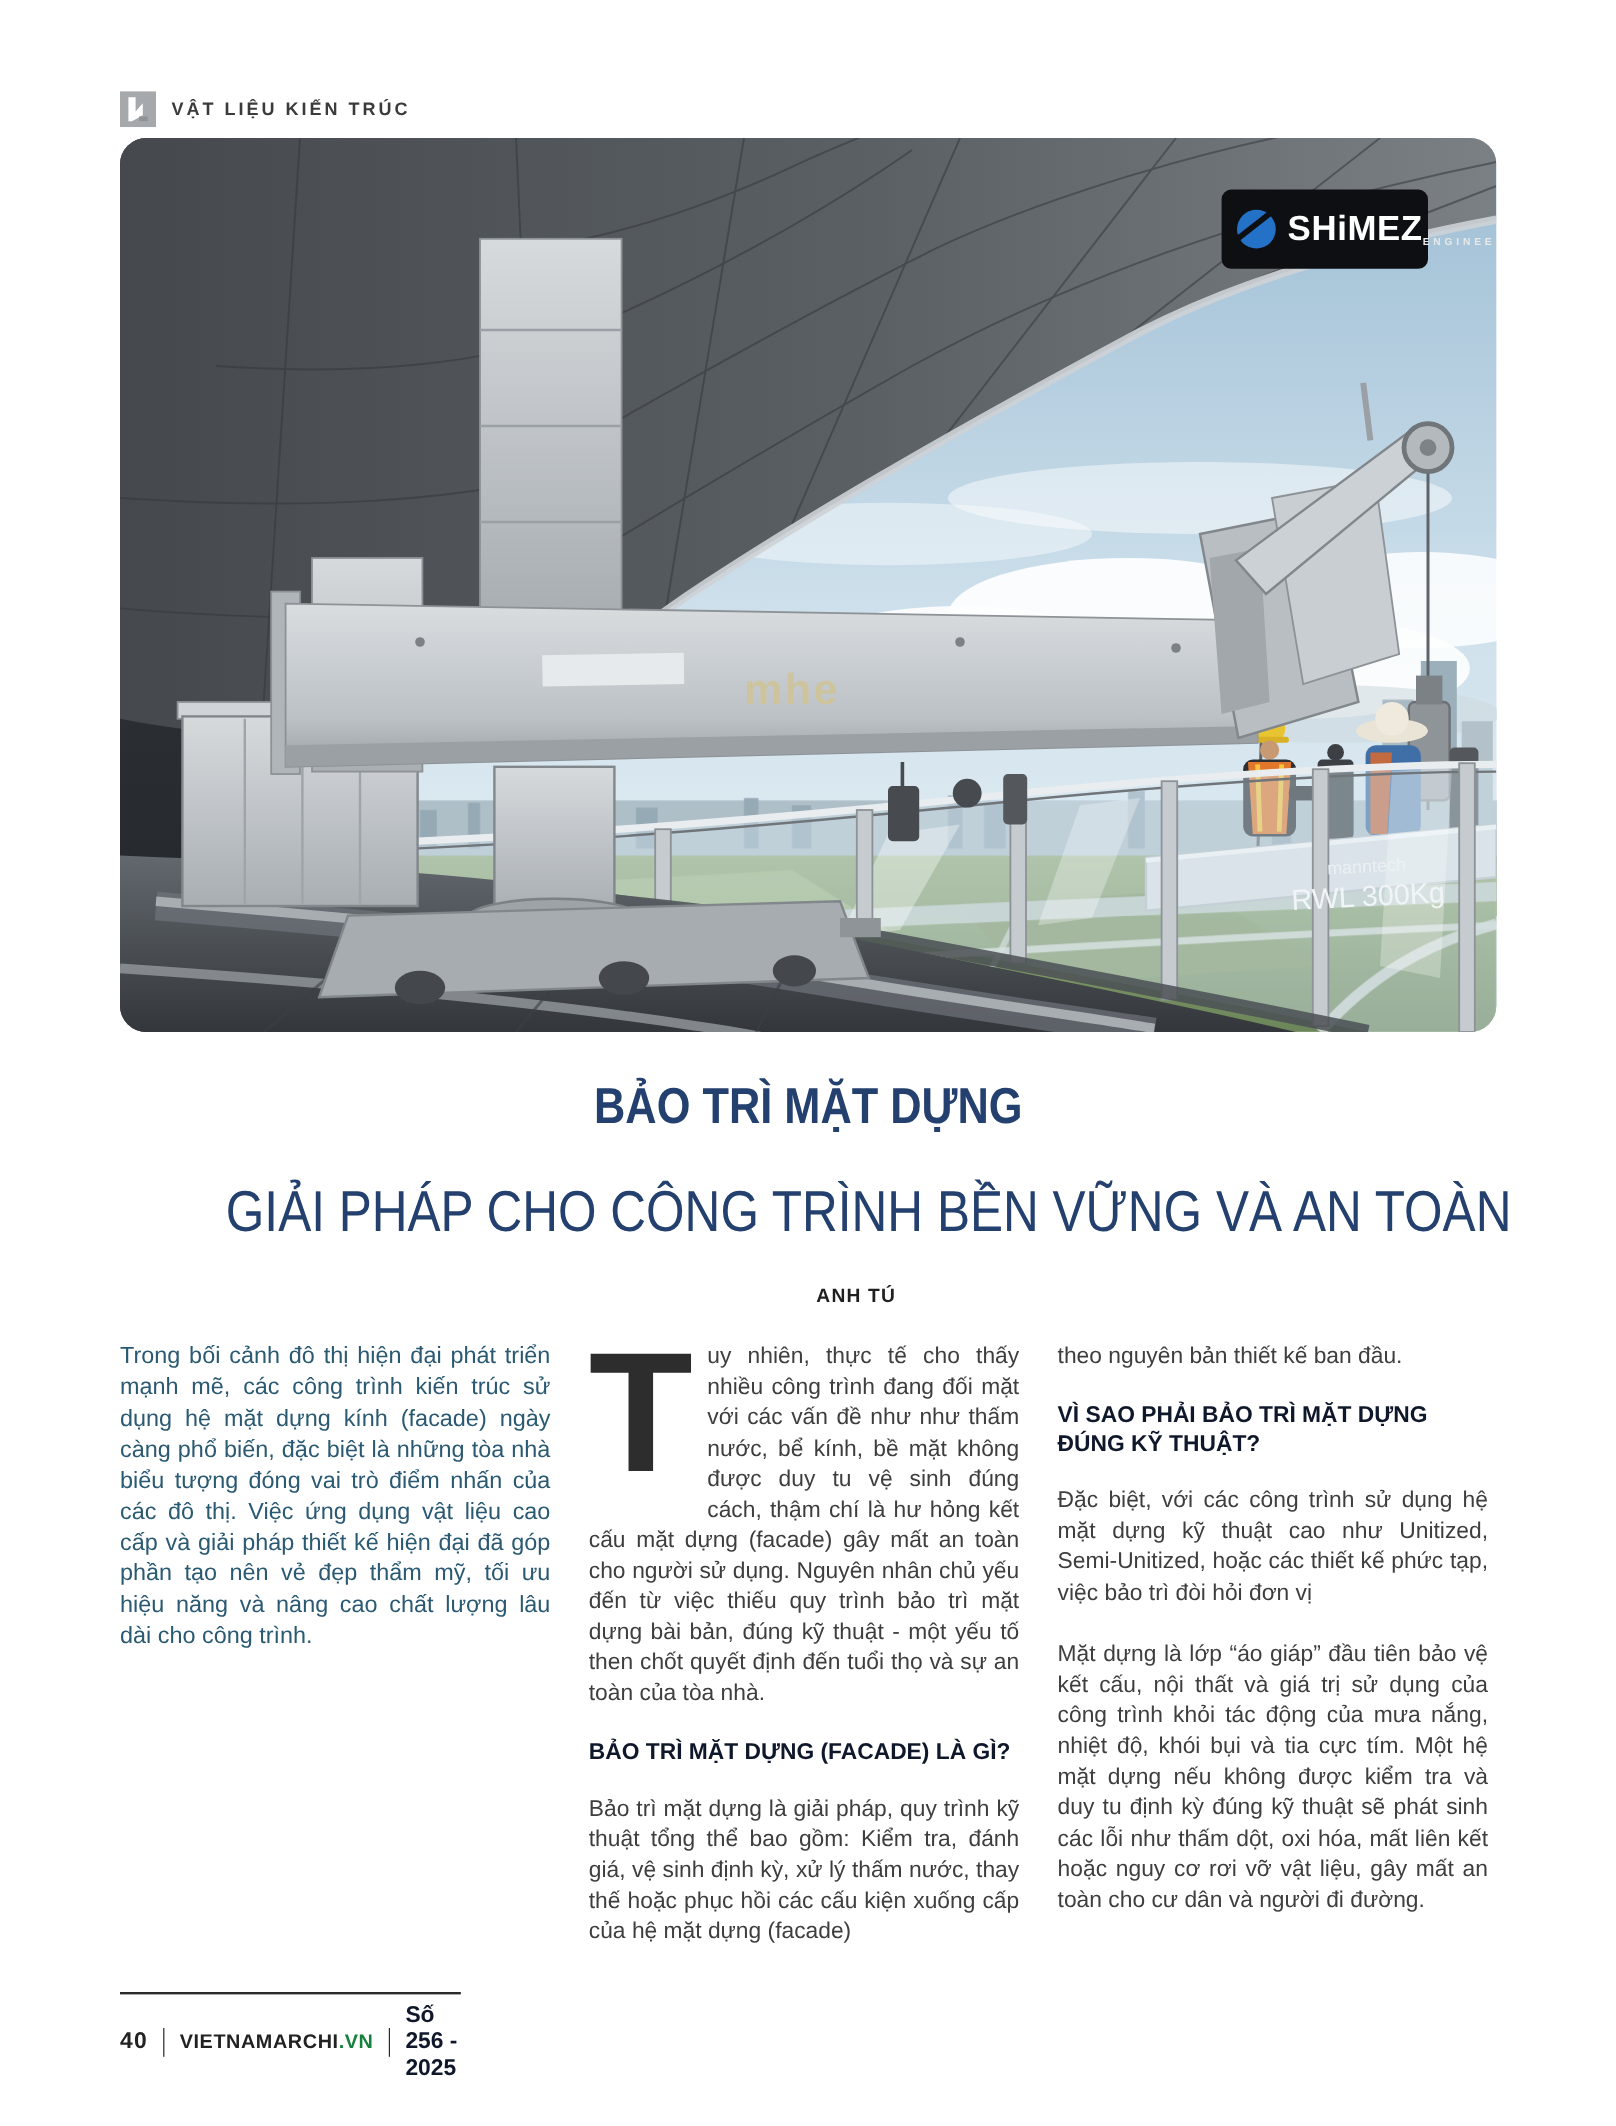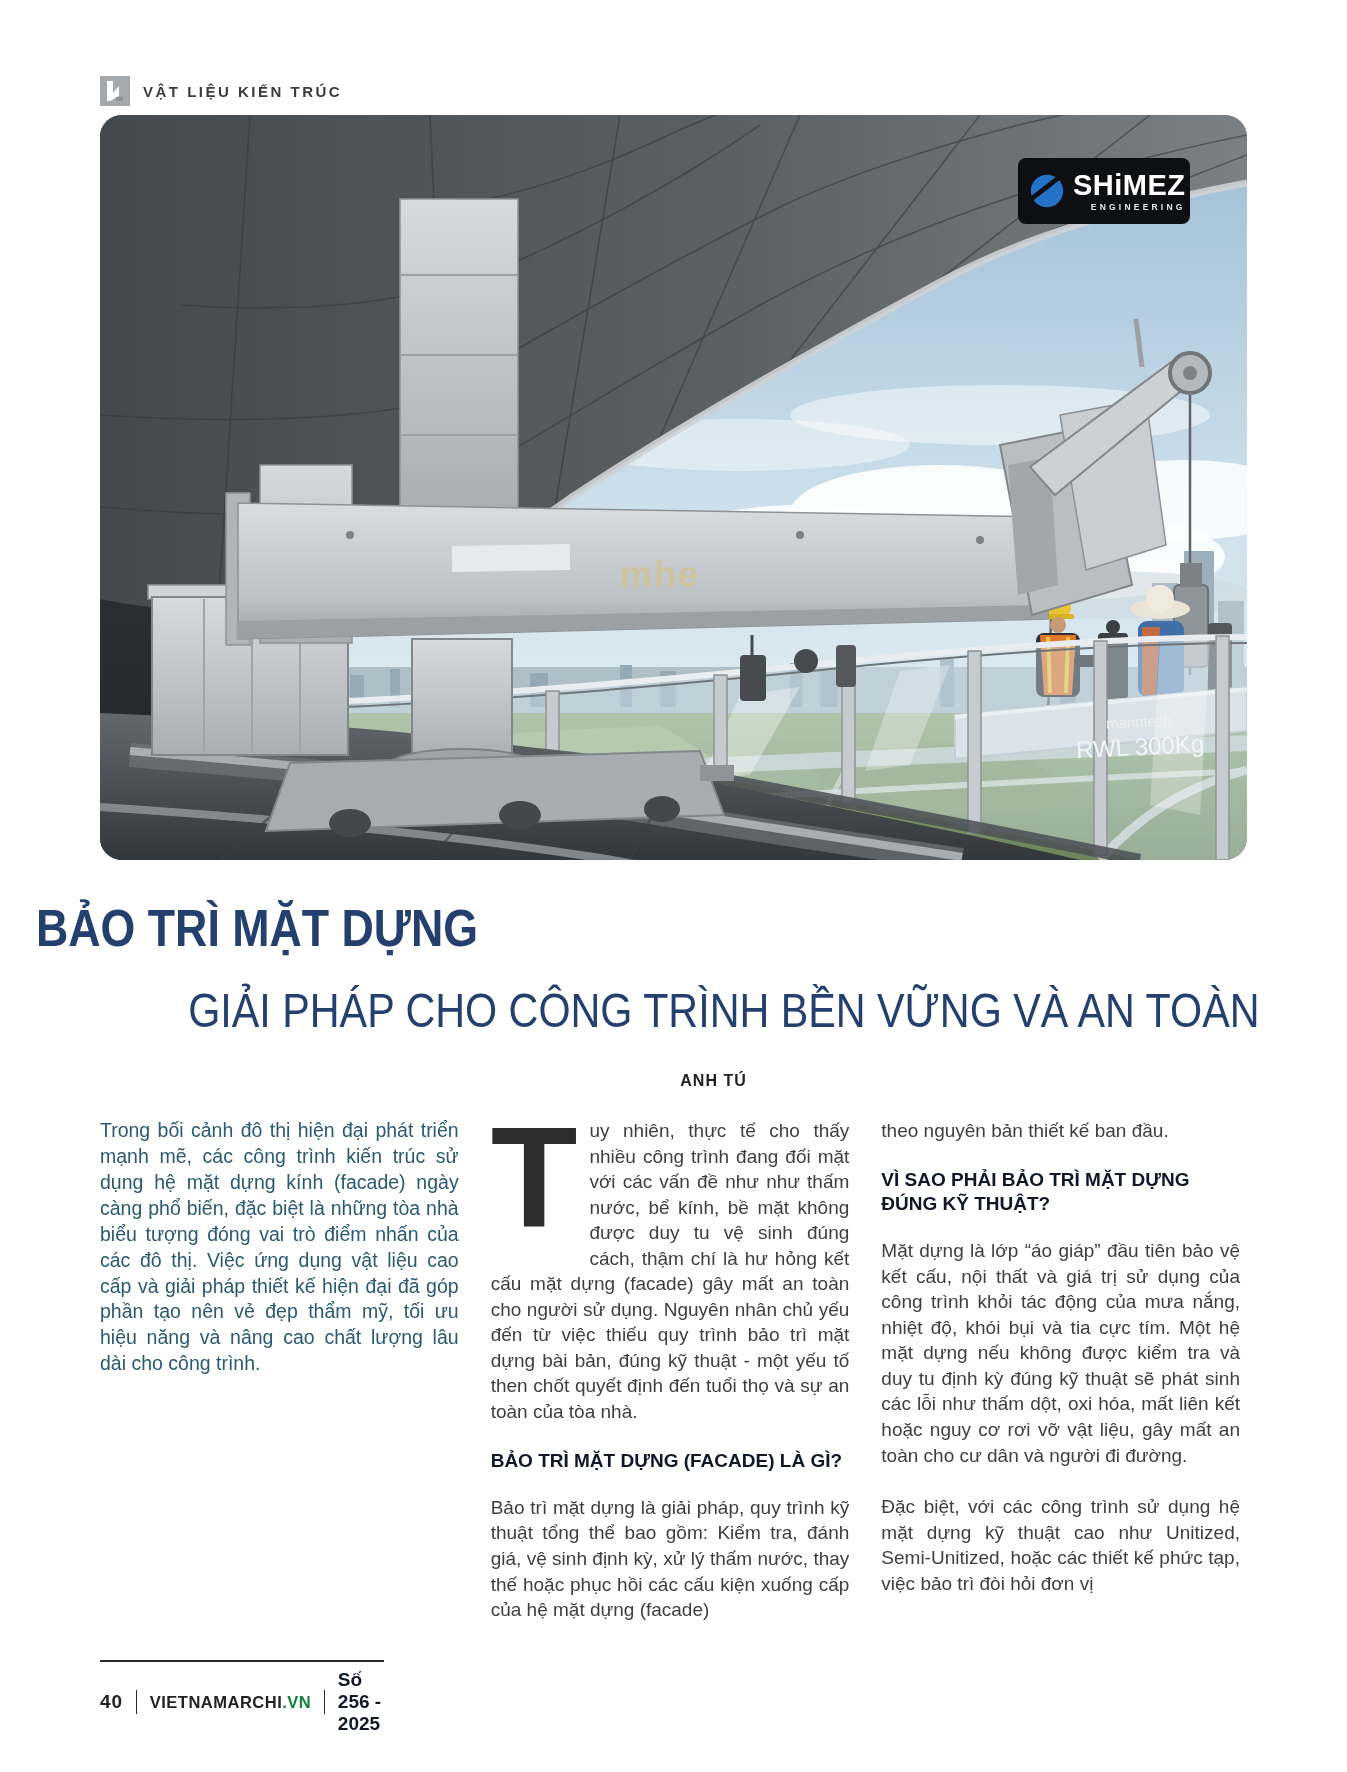--- a/index.html
+++ b/index.html
@@ -13,26 +13,26 @@
   .header-logo{width:30px;height:30px;flex:0 0 auto;}
   .header-label{font-size:15px;font-weight:bold;letter-spacing:2.5px;color:#3b3b3b;}
   
   .photo{position:absolute;left:100px;top:115px;width:1147px;height:745px;
     border-radius:22px;overflow:hidden;background:#cfdde7;}
   .photo svg{display:block;}
   .shimez{position:absolute;top:43px;right:57px;width:172px;height:66px;
     background:#0d0f12;border-radius:8px;display:flex;align-items:center;
     padding:0 12px 0 10px;box-sizing:border-box;}
   .shimez-mark{width:38px;height:38px;flex:0 0 auto;margin-right:7px;}
-  .shimez-text{display:flex;flex-direction:column;align-items:flex-end;line-height:1;}
+  .shimez-text{display:flex;flex-direction:row;align-items:flex-end;line-height:1;}
   .shimez-name{color:#ffffff;font-weight:bold;font-size:29px;letter-spacing:.5px;}
   .shimez-sub{color:#e8e8e8;font-size:8.5px;letter-spacing:3.2px;font-weight:bold;margin-top:3px;}
   
-  .title1{position:absolute;left:0;top:898px;width:100%;text-align:left;margin:0;
-    font-size:52px;font-weight:bold;color:#24406e;}
+  .title1{position:absolute;left:0;top:898px;width:100%;text-align:center;margin:0;
+    font-size:42px;font-weight:bold;color:#24406e;}
   .title2{position:absolute;left:0;top:983px;width:100%;text-align:right;margin:0;
     font-size:48px;font-weight:normal;color:#24406e;}
   .condense{display:inline-block;transform:scaleX(.86);transform-origin:center;white-space:nowrap;}
   .author{position:absolute;left:0;top:1072px;width:100%;text-align:center;
     font-size:16px;font-weight:bold;letter-spacing:1px;color:#1f1f1f;padding-left:40px;}
   
   .columns{position:absolute;left:100px;top:1118px;width:1140px;
     display:grid;grid-template-columns:repeat(3,1fr);column-gap:32px;}
   .col{font-size:19px;line-height:1.345;text-align:justify;color:#3e3e3e;}
   .intro{font-weight:normal;color:#2a5972;font-size:19.5px;line-height:1.33;}
@@ -314,22 +314,22 @@
 
     <div class="col">
       <p class="para"><span class="dropcap">T</span><span>uy nhiên, thực tế cho thấy nhiều công trình đang đối mặt với các vấn đề như như thấm nước, bể kính, bề mặt không được duy tu vệ sinh đúng cách, thậm chí là hư hỏng kết cấu mặt dựng (facade) gây mất an toàn cho người sử dụng. Nguyên nhân chủ yếu đến từ việc thiếu quy trình bảo trì mặt dựng bài bản, đúng kỹ thuật - một yếu tố then chốt quyết định đến tuổi thọ và sự an toàn của tòa nhà.</span></p>
       <h3 class="subhead">BẢO TRÌ MẶT DỰNG (FACADE) LÀ GÌ?</h3>
       <p class="para">Bảo trì mặt dựng là giải pháp, quy trình kỹ thuật tổng thể bao gồm: Kiểm tra, đánh giá, vệ sinh định kỳ, xử lý thấm nước, thay thế hoặc phục hồi các cấu kiện xuống cấp của hệ mặt dựng (facade)</p>
     </div>
 
     <div class="col">
       <p class="para">theo nguyên bản thiết kế ban đầu.</p>
       <h3 class="subhead">VÌ SAO PHẢI BẢO TRÌ MẶT DỰNG ĐÚNG KỸ THUẬT?</h3>
+      <p class="para">Đặc biệt, với các công trình sử dụng hệ mặt dựng kỹ thuật cao như Unitized, Semi-Unitized, hoặc các thiết kế phức tạp, việc bảo trì đòi hỏi đơn vị</p>
       <p class="para">Mặt dựng là lớp “áo giáp” đầu tiên bảo vệ kết cấu, nội thất và giá trị sử dụng của công trình khỏi tác động của mưa nắng, nhiệt độ, khói bụi và tia cực tím. Một hệ mặt dựng nếu không được kiểm tra và duy tu định kỳ đúng kỹ thuật sẽ phát sinh các lỗi như thấm dột, oxi hóa, mất liên kết hoặc nguy cơ rơi vỡ vật liệu, gây mất an toàn cho cư dân và người đi đường.</p>
-      <p class="para">Đặc biệt, với các công trình sử dụng hệ mặt dựng kỹ thuật cao như Unitized, Semi-Unitized, hoặc các thiết kế phức tạp, việc bảo trì đòi hỏi đơn vị</p>
     </div>
   </div>
 
   <div class="footer">
     <span class="pageno">40</span>
     <span class="vdiv"></span>
     <span class="site"><span>VIETNAMARCHI</span><span class="tld">.VN</span></span>
     <span class="vdiv"></span>
     <span class="issue">Số 256 - 2025</span>
   </div>

